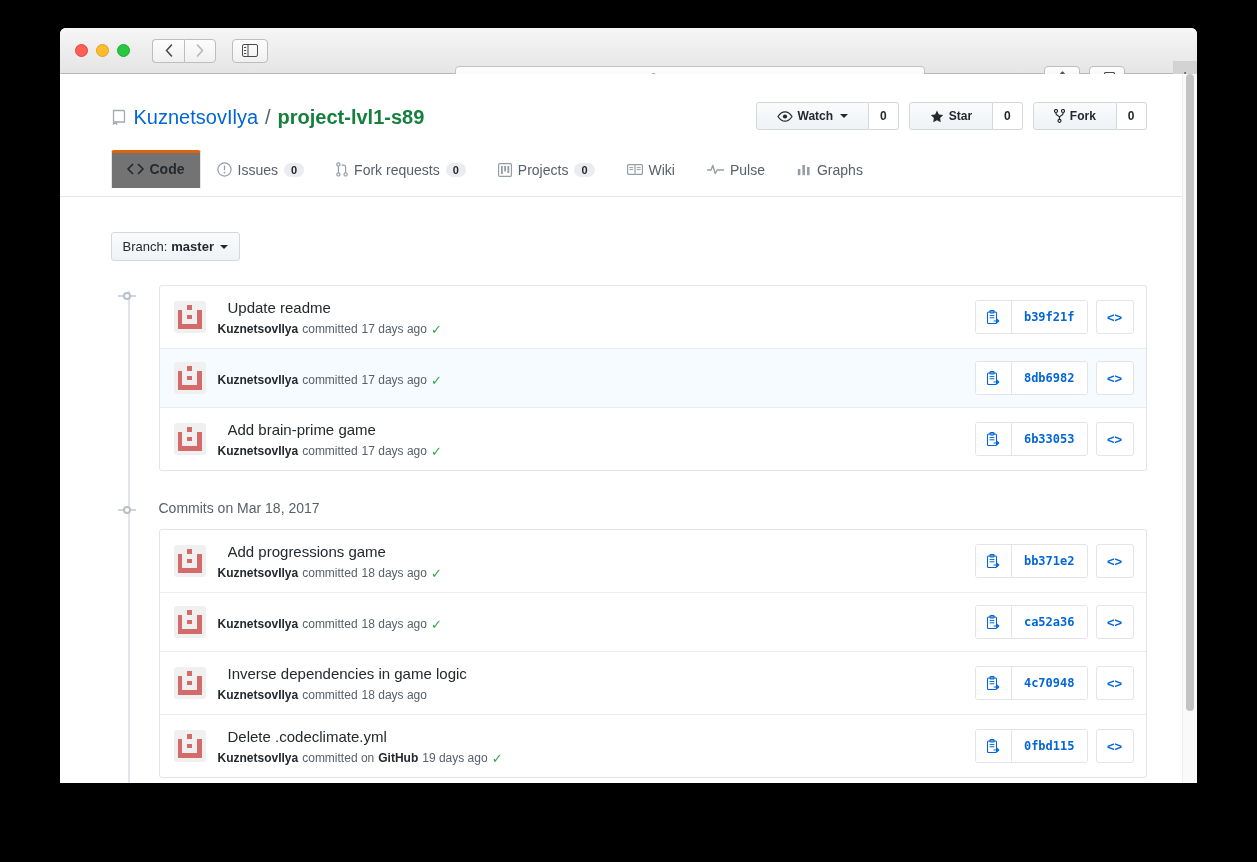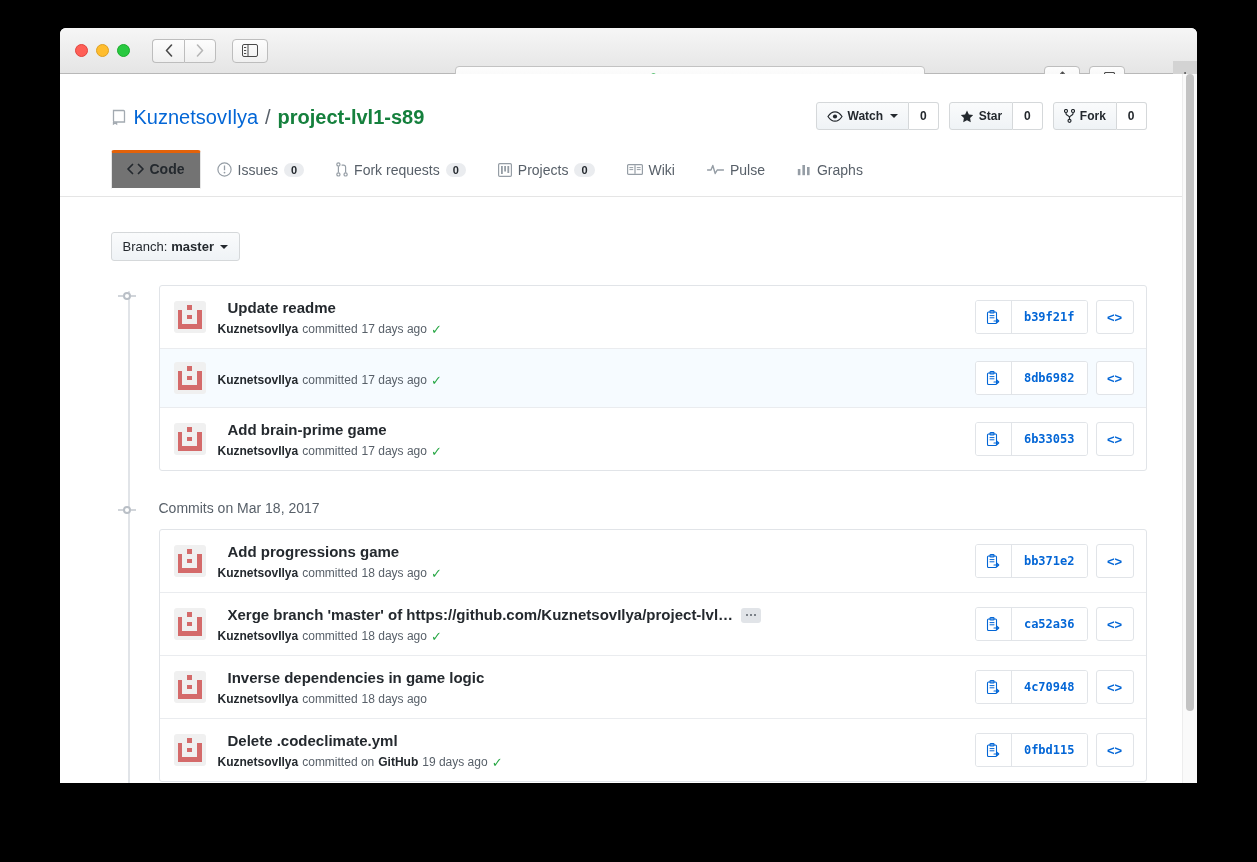--- a/index.html
+++ b/index.html
@@ -111,21 +111,21 @@
   .repo-owner { color: #0366d6; }
   .repo-sep { color: #586069; }
   .repo-name { color: #15803d; font-weight: bold; }
 
   .social { position: absolute; right: 12px; top: -4px; display: flex; gap: 10px; }
   .btngrp { display: flex; align-items: stretch; }
   .btn-main {
     background: linear-gradient(#fafbfc,#eff3f6);
     border: 1px solid #d5d8da;
     border-radius: 3px 0 0 3px;
-    padding: 4px 10px;
+    padding: 4px 20px;
     font-size: 12px; font-weight: bold; color: #24292e;
     display: flex; align-items: center; gap: 5px;
     height: 28px;
   }
   .btn-count {
     background: #fff;
     border: 1px solid #d5d8da;
     border-left: none;
     border-radius: 0 3px 3px 0;
     padding: 4px 11px;
@@ -211,21 +211,21 @@
     display: grid;
     grid-template-columns: repeat(5, 1fr);
     grid-template-rows: repeat(5, 1fr);
     padding: 4px;
   }
   .avatar i { display: block; }
   .avatar i.on { background: #d46a6a; }
 
   .commit-main { flex: 1 1 auto; min-width: 0; padding-right: 10px; }
   .commit-title {
-    font-size: 15px; font-weight: bold; color: #24292e;
+    font-size: 15px; font-weight: normal; color: #24292e;
     display: flex; align-items: center; gap: 8px;
     line-height: 20px;
     padding-left: 10px;
   }
   .commit-title .msg {
     overflow: hidden; text-overflow: ellipsis; white-space: nowrap;
     max-width: 510px;
   }
   .ellipsis-btn {
     background: #e1e4e8; border-radius: 3px;
@@ -761,28 +761,20 @@
                     <i></i>
                     <i></i>
                     <i class="on"></i>
                   <i class="on"></i>
                     <i class="on"></i>
                     <i class="on"></i>
                     <i class="on"></i>
                     <i class="on"></i>
                 </div>
                 <div class="commit-main">
-                  <div class="commit-title">
-                    <span class="msg">Xerge branch 'master' of https://github.com/KuznetsovIlya/project-lvl…</span>
-                    <span class="ellipsis-btn">
-                      <span></span>
-                        <span></span>
-                        <span></span>
-                    </span>
-                  </div>
                   <div class="commit-meta">
                     <span class="author">KuznetsovIlya</span>
                     <span>committed</span>
                     <span>18 days ago</span>
                     <span class="check">✓</span>
                   </div>
                 </div>
                 <div class="commit-actions">
                   <div class="sha-group">
                     <div class="copy-btn">

